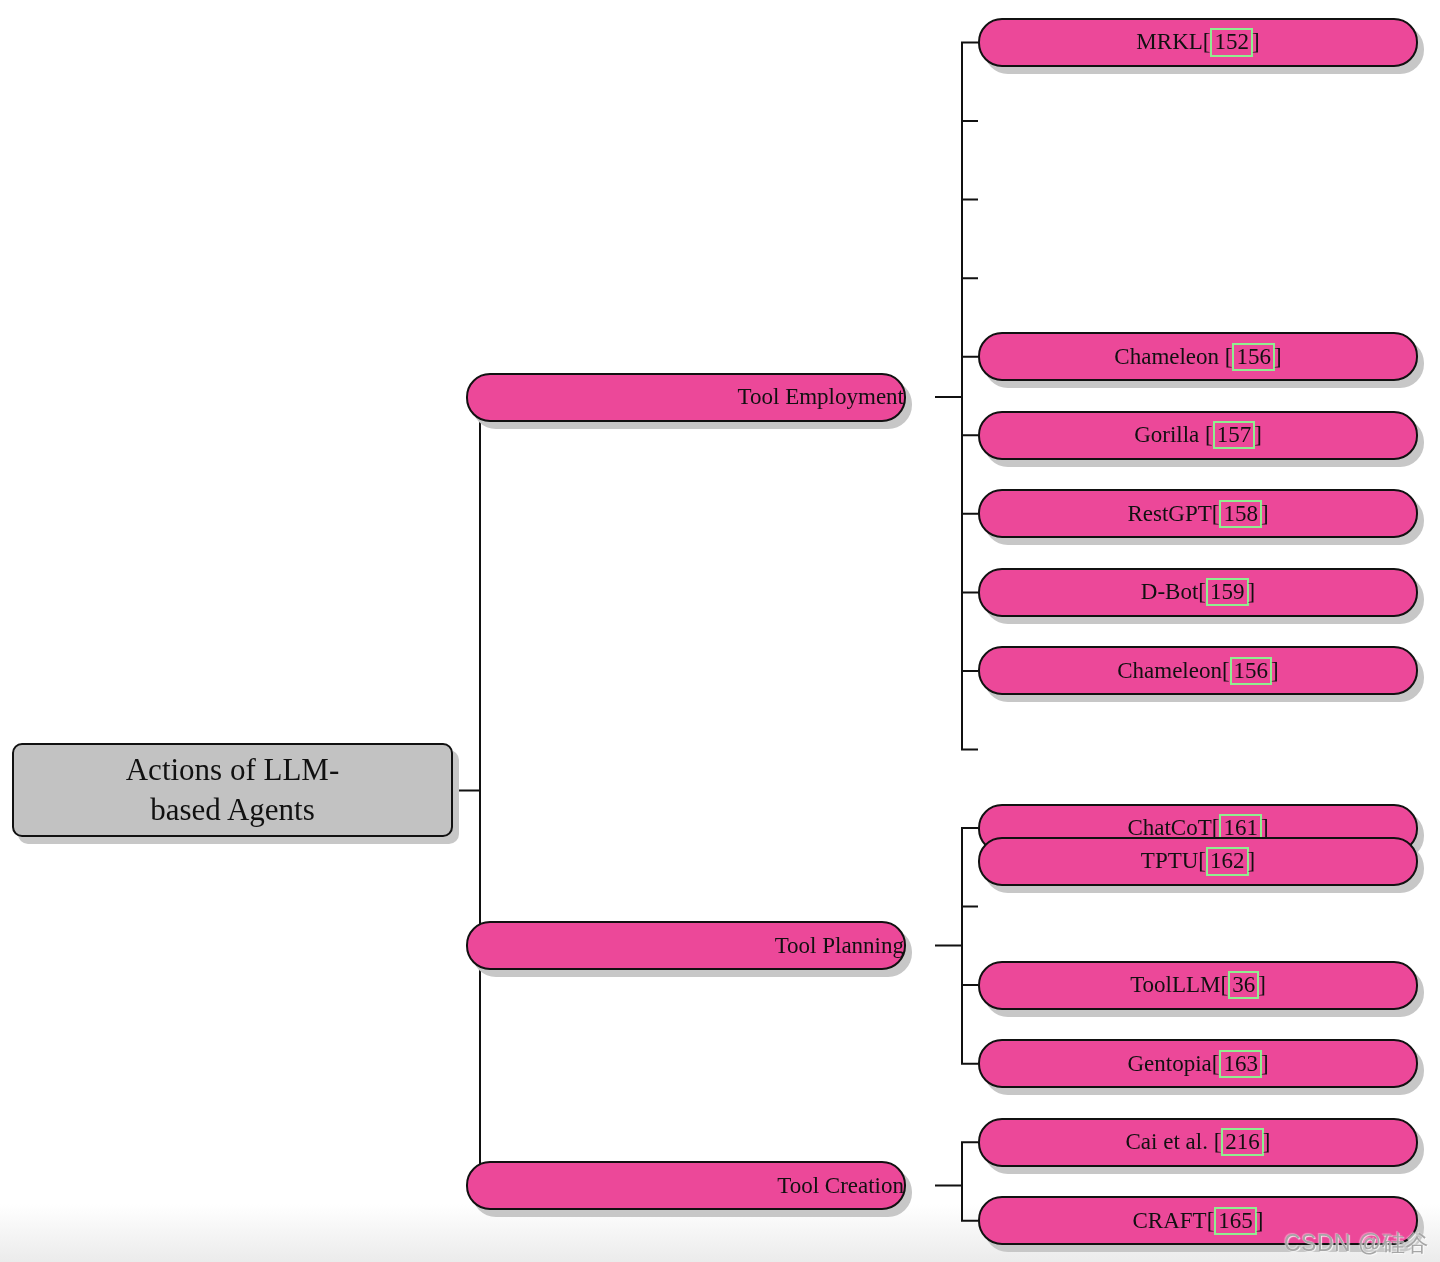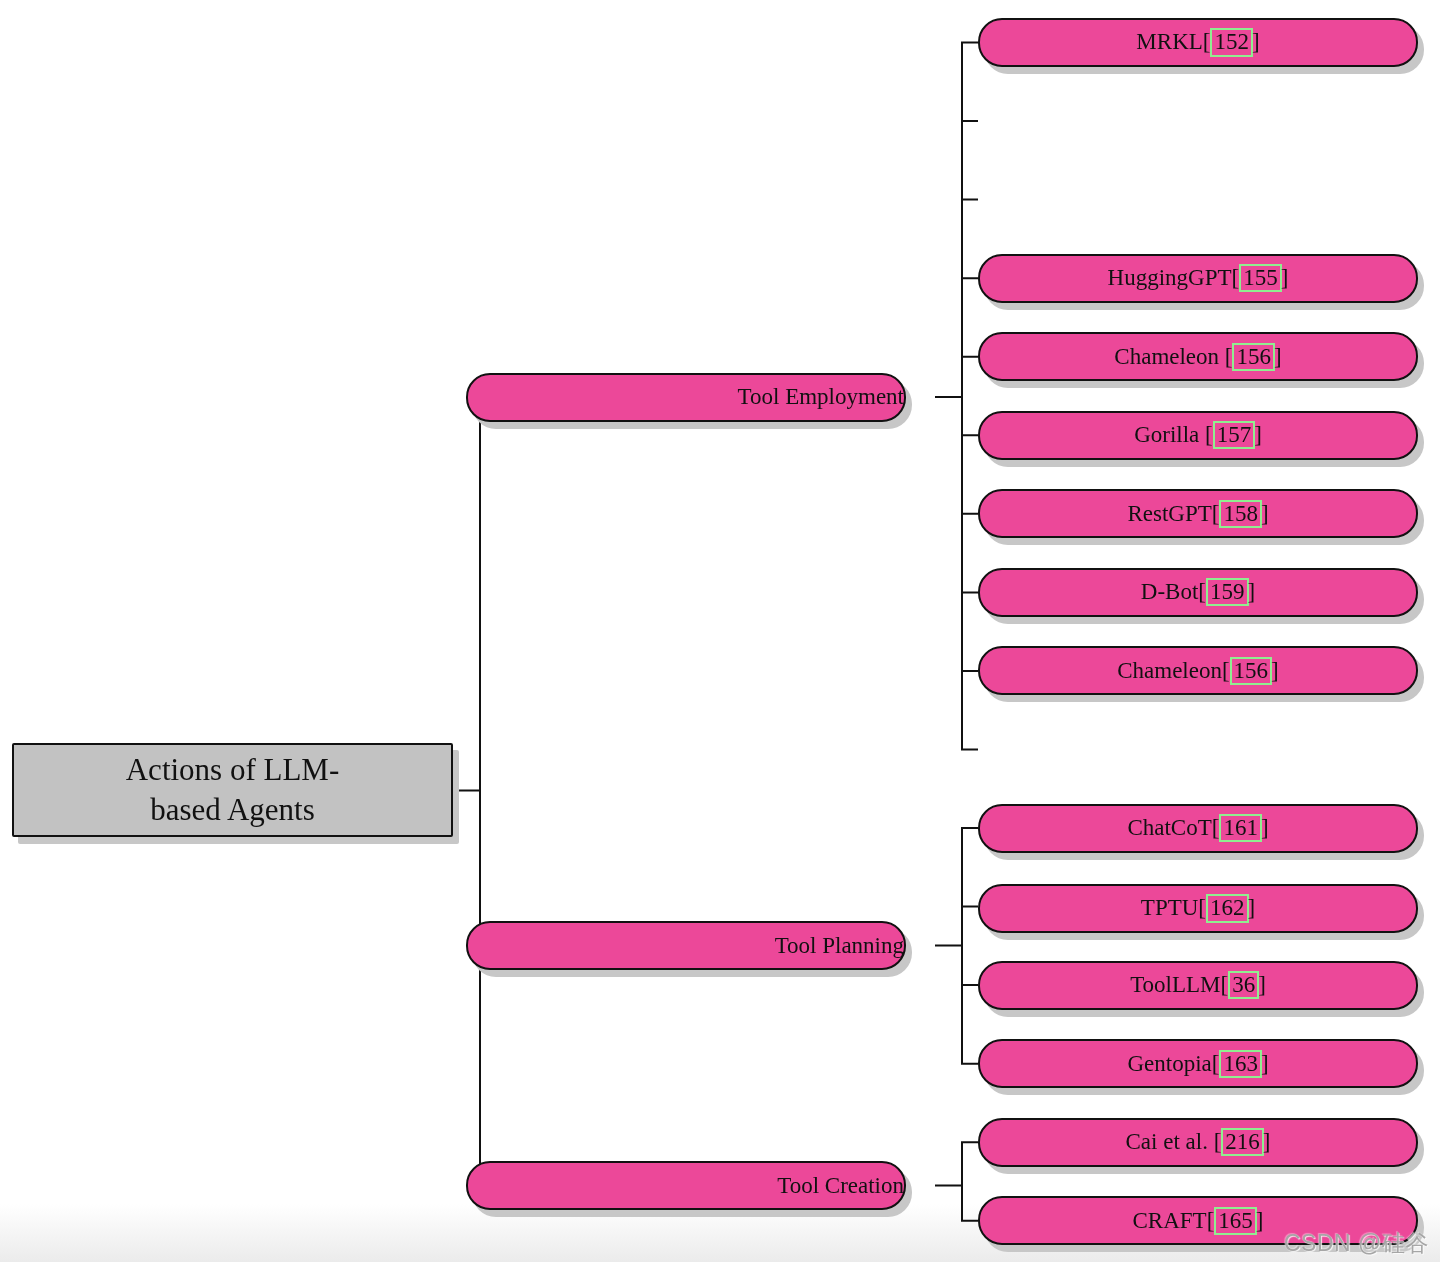--- a/index.html
+++ b/index.html
@@ -12,21 +12,21 @@
     position:absolute;box-sizing:border-box;background:#ec4899;
     border:2.5px solid #111;border-radius:24px;
     box-shadow:6px 7px 0 #c7c7c7;
     display:flex;align-items:center;justify-content:center;
     font-size:23px;white-space:nowrap;z-index:2;
   }
   .leaf{left:978px;width:440px;height:49px;}
   .cat{left:466px;width:440px;height:49px;justify-content:flex-end;}
   .root{
     left:12px;top:743px;width:441px;height:94px;background:#c2c2c2;
-    border-radius:2px;flex-direction:column;line-height:40px;font-size:31px;
+    border-radius:10px;flex-direction:column;line-height:40px;font-size:31px;
   }
   .cite{
     border:2px solid #90ee90;padding:0 2px;margin:0 -1px 0 0;
     display:inline-block;line-height:1.05;
   }
   #watermark{
     position:absolute;left:1284px;top:1228px;z-index:6;
     font-family:"Liberation Sans","DejaVu Sans",sans-serif;
     font-size:23px;letter-spacing:0.5px;color:#a6a6a6;
     text-shadow:1px 1px 1px rgba(255,255,255,0.85),-1px -1px 1px rgba(255,255,255,0.4);
@@ -60,43 +60,40 @@
   <div class="node cat" style="top:1161px">
     <span>Tool Creation</span>
   </div>
   <div class="node cat" style="top:921px">
     <span>Tool Planning</span>
   </div>
 
   <div class="node leaf" style="top:18px">
     <span><span>MRKL[</span><span class="cite">152</span><span>]</span></span>
   </div>
-  <div class="node leaf" style="top:253.7px">
-    <span><span>HuggingGPT[</span><span class="cite">155</span><span>]</span></span>
-  </div>
   <div class="node leaf" style="top:332.2px">
     <span><span>Chameleon [</span><span class="cite">156</span><span>]</span></span>
   </div>
   <div class="node leaf" style="top:410.8px">
     <span><span>Gorilla [</span><span class="cite">157</span><span>]</span></span>
   </div>
   <div class="node leaf" style="top:489.3px">
     <span><span>RestGPT[</span><span class="cite">158</span><span>]</span></span>
   </div>
   <div class="node leaf" style="top:567.9px">
     <span><span>D-Bot[</span><span class="cite">159</span><span>]</span></span>
   </div>
   <div class="node leaf" style="top:646.4px">
     <span><span>Chameleon[</span><span class="cite">156</span><span>]</span></span>
   </div>
 
   <div class="node leaf" style="top:803.5px">
     <span><span>ChatCoT[</span><span class="cite">161</span><span>]</span></span>
   </div>
-  <div class="node leaf" style="top:884px">
+  <div class="node leaf" style="top:837px">
     <span><span>TPTU[</span><span class="cite">162</span><span>]</span></span>
   </div>
   <div class="node leaf" style="top:960.6px">
     <span><span>ToolLLM[</span><span class="cite">36</span><span>]</span></span>
   </div>
   <div class="node leaf" style="top:1039.2px">
     <span><span>Gentopia[</span><span class="cite">163</span><span>]</span></span>
   </div>
 
   <div class="node leaf" style="top:1117.7px">

